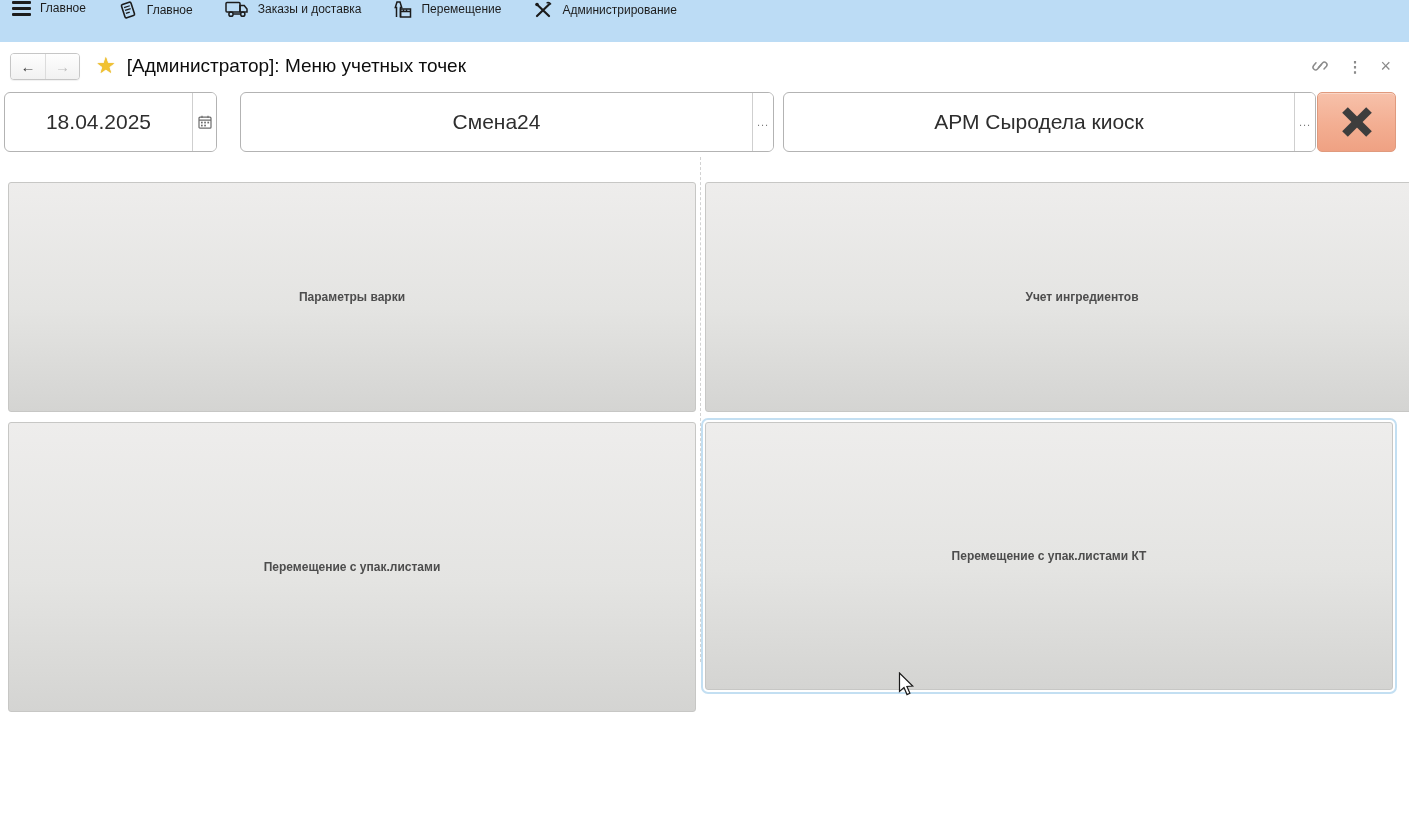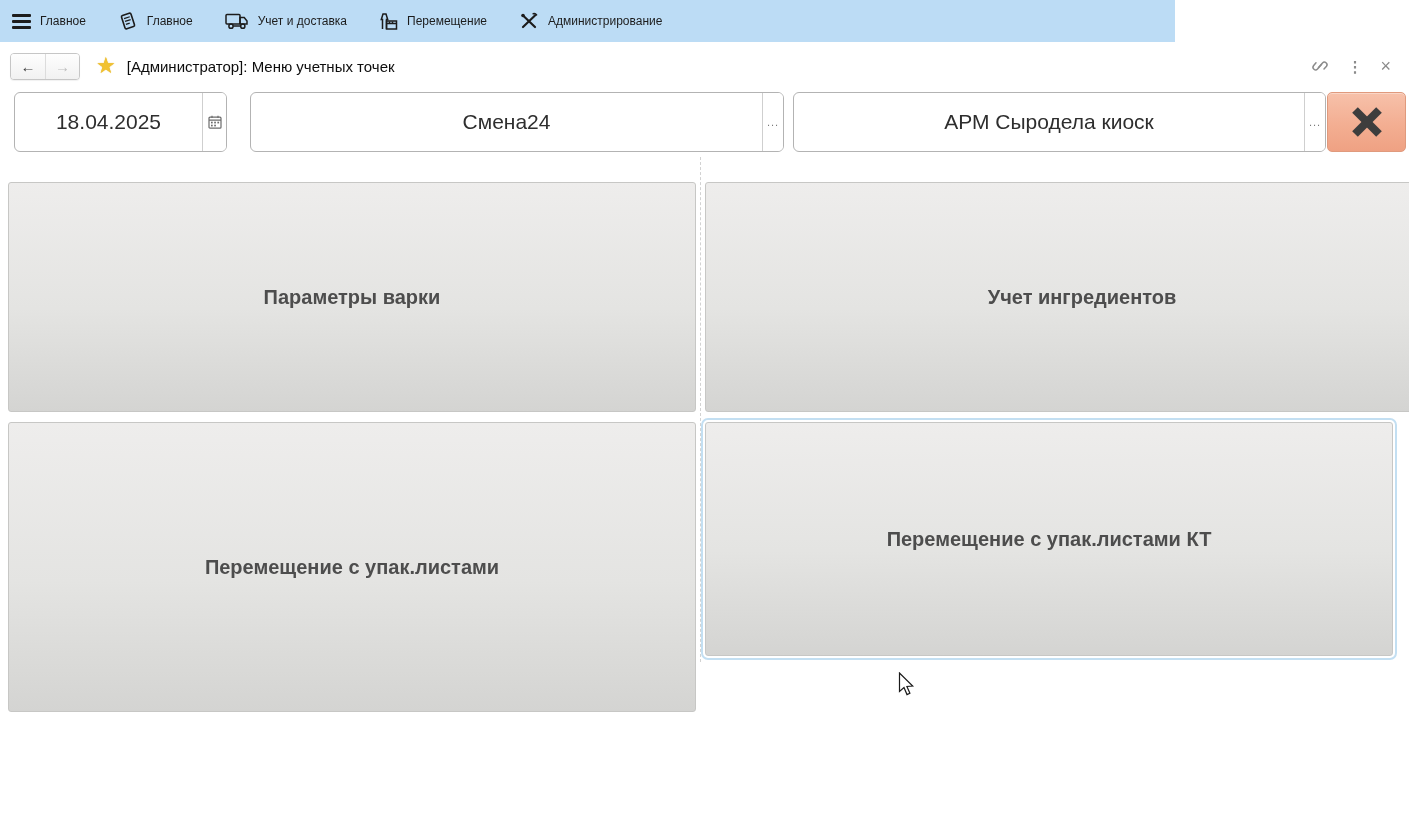--- a/index.html
+++ b/index.html
@@ -6,23 +6,23 @@
   html,body { width:1409px; height:814px; }
   body {
     position:relative;
     background:#ffffff;
     font-family:"Liberation Sans", sans-serif;
     overflow:hidden;
   }
 
   
   .menu-bar {
-    position:absolute; top:0; left:0; width:1175px; height:42px;
+    position:absolute; top:0; left:0; width:1409px; height:42px;
     background:#bcdcf5;
-    display:flex; align-items:center;
+    display:flex; align-items:flex-start;
     padding-left:12px;
   }
   .menu-item {
     display:flex; align-items:center;
     margin-right:32px;
     cursor:default;
   }
   .menu-item .mi-icon { margin-right:9px; display:flex; align-items:center; }
   .menu-item .mi-label {
     font-size:12px; color:#1c1c1c; line-height:1.25;
@@ -45,31 +45,31 @@
   .nav-arrow {
     width:34px; display:flex; align-items:center; justify-content:center;
     font-size:15px; color:#3d3d3d; background:linear-gradient(#fefefe,#f1f1f1);
   }
   .nav-arrow.fwd { color:#bdbdbd; border-left:1px solid #dcdcdc; }
   .nav-star {
     margin-left:16px; font-size:22px; color:#f1c232; line-height:1;
     text-shadow:0 0 1px #d9a514;
   }
   .nav-title {
-    margin-left:11px; font-size:15px; color:#0d0d0d;
+    margin-left:11px; font-size:19px; color:#0d0d0d;
   }
   .nav-right {
     margin-left:auto; display:flex; align-items:center; gap:18px;
     color:#8b8b8b;
   }
   .nav-right .glyph { font-size:15px; line-height:1; color:#8b8b8b; }
 
   
   .fields-row {
-    position:absolute; top:92px; left:14px; height:72px;
+    position:absolute; top:92px; left:4px; height:72px;
     display:flex;
     border-radius:7px;
   }
   .field {
     height:60px; background:#ffffff;
     border:1px solid #b3b3b3; border-radius:6px;
     display:flex; align-items:stretch; overflow:hidden;
   }
   .field-value {
     flex:1; display:flex; align-items:center; justify-content:center;
@@ -95,27 +95,27 @@
   
   .grid-separator {
     position:absolute; left:700px; top:157px; height:505px; width:0;
     border-left:1px dashed #d2d2d2;
   }
   .tile {
     position:absolute;
     background:linear-gradient(180deg,#eeedec 0%,#e4e4e2 55%,#d4d4d2 100%);
     border:1px solid #c7c7c5; border-radius:3px;
     display:flex; align-items:center; justify-content:center;
-    font-size:20px; font-weight:bold; color:#4d4d4d;
+    font-size:12px; font-weight:bold; color:#4d4d4d;
     cursor:default;
   }
   .tile-1 { left:8px;   top:182px; width:688px; height:230px; }
   .tile-2 { left:705px; top:182px; width:754px; height:230px; }
   .tile-3 { left:8px;   top:422px; width:688px; height:290px; }
-  .tile-4 { left:705px; top:422px; width:688px; height:234px;text-align:center; }
+  .tile-4 { left:705px; top:422px; width:688px; height:268px;text-align:center; }
   .tile.focused { outline:2px solid #c3dff2; outline-offset:2px; }
 
   
   .cursor { position:absolute; left:898px; top:672px; width:18px; height:26px; pointer-events:none; }
 </style>
 </head>
 <body>
 
 <div class="menu-bar">
 
@@ -150,21 +150,21 @@
   <div class="menu-item">
     <span class="mi-icon">
       <svg width="24" height="18" viewBox="0 0 24 18" fill="none" stroke="#1c1c1c" stroke-width="1.5">
           <rect x="1" y="2.5" width="14" height="9.5" rx="1"></rect>
           <path d="M15 5.5h4.2l2.8 3.5v3h-7z"></path>
           <circle cx="6" cy="14.2" r="2.1"></circle>
           <circle cx="17.8" cy="14.2" r="2.1"></circle>
           <line x1="8.2" y1="14" x2="15.6" y2="14"></line>
         </svg>
     </span>
-    <span class="mi-label">Учет и доставка</span>
+    <span class="mi-label">Заказы и доставка</span>
   </div>
 
   <div class="menu-item">
     <span class="mi-icon">
       <svg width="19" height="19" viewBox="0 0 19 19" fill="none" stroke="#1c1c1c" stroke-width="1.5">
           <path d="M3.5 17V7.5h-1.2L4 2h3l1.7 5.5H7.5V17"></path>
           <rect x="7.5" y="9" width="10" height="8"></rect>
           <line x1="8" y1="11.5" x2="17" y2="11.5"></line>
           <line x1="10.5" y1="9.5" x2="10.5" y2="11"></line>
           <line x1="13.5" y1="9.5" x2="13.5" y2="11"></line>

